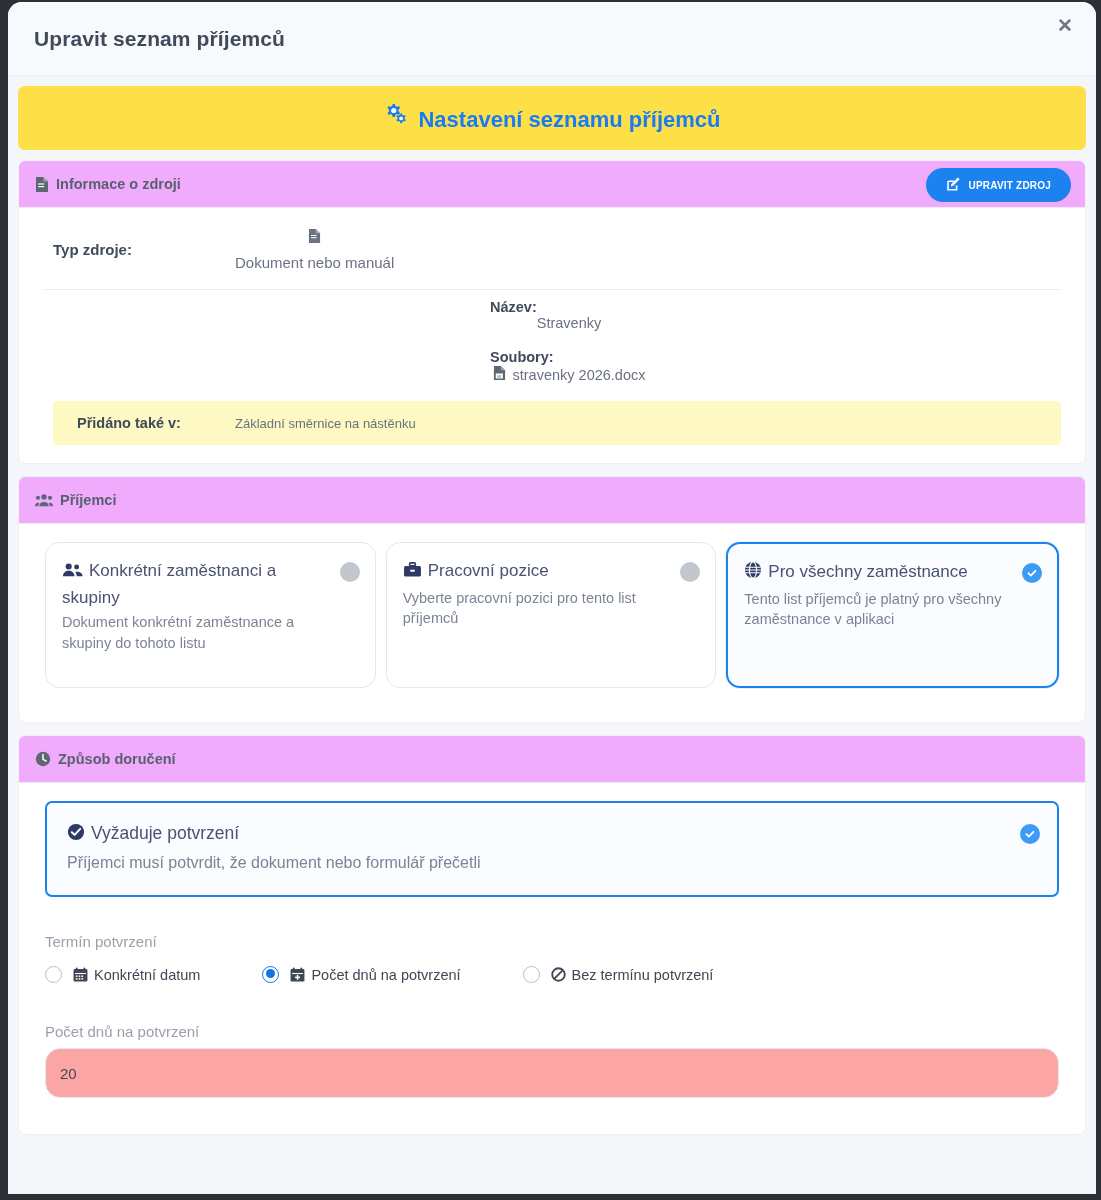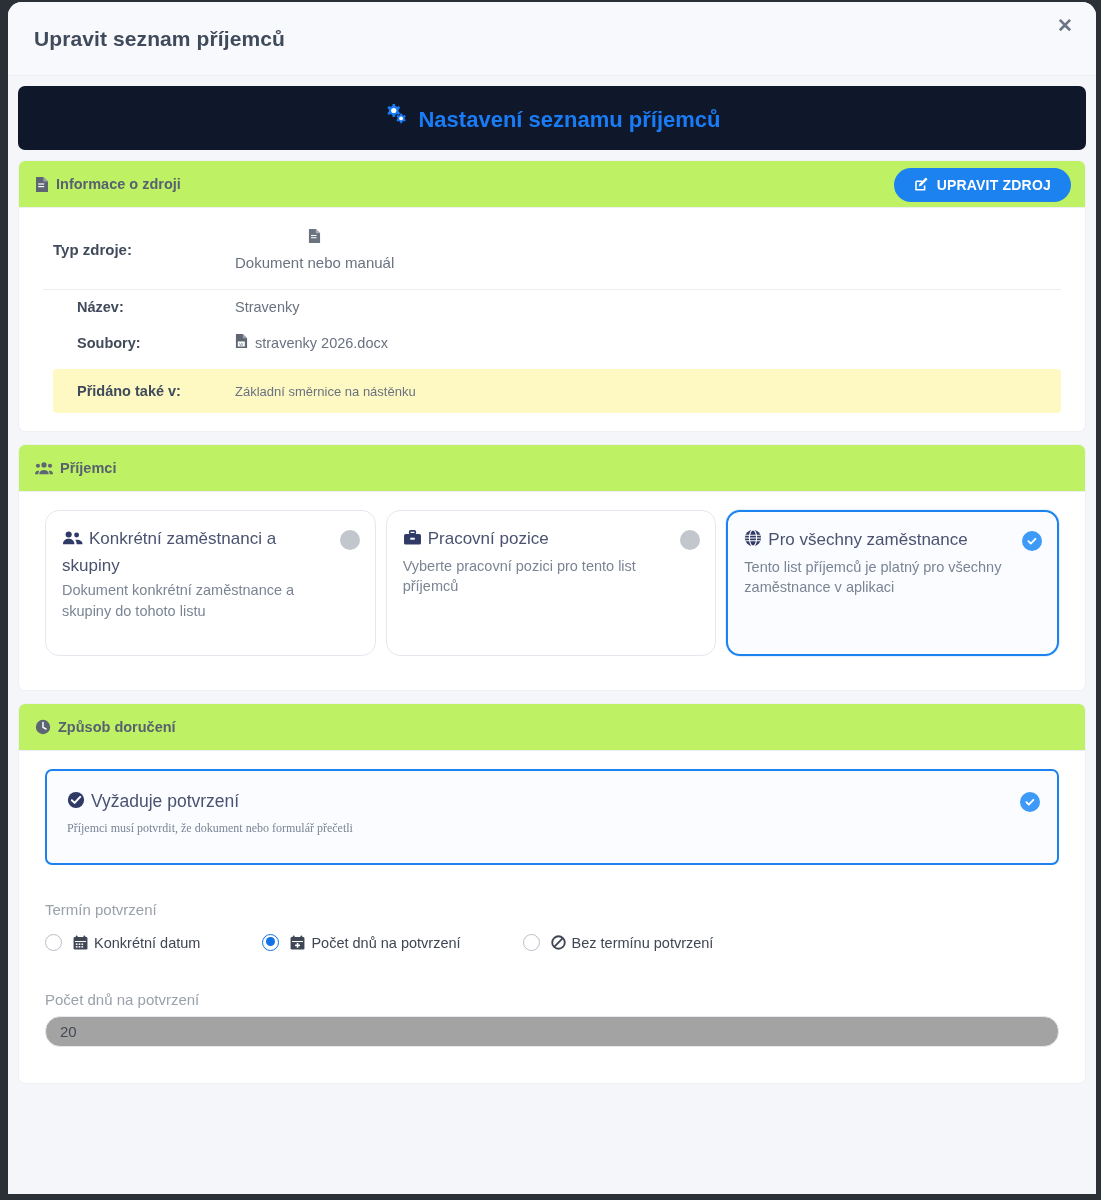--- a/index.html
+++ b/index.html
@@ -54,21 +54,21 @@
 
   
   .modal-body {
     flex: 1 1 auto;
     background: #f4f6fa;
     padding: 10px 10px 0 10px;
     overflow: hidden;
   }
 
   .banner {
-    background: #0f172a;
+    background: #fde047;
     border-radius: 7px;
     height: 64px;
     display: flex; align-items: center; justify-content: center;
     margin-bottom: 10px;
   }
   .banner-text {
     color: #1a7cf5;
     font-size: 22px;
     font-weight: 700;
   }
@@ -81,39 +81,39 @@
     margin-bottom: 12px;
     overflow: hidden;
     border: 1px solid #eef0f4;
   }
   .panel-head {
     height: 47px;
     display: flex;
     align-items: center;
     padding: 0 16px;
     border-bottom: 1px solid #eceef3;
-    background: #bef264;
+    background: #f0abfc;
     position: relative;
   }
   .panel-head .ph-icon { margin-right: 7px; display:inline-flex; align-items:center; }
   .panel-head .ph-label {
     font-size: 14.5px;
     font-weight: 700;
     color: #58616f;
   }
   .btn-primary {
     position: absolute;
     right: 14px; top: 7px;
     height: 34px;
     background: #1b82f0;
     color: #fff;
     border: none;
     border-radius: 17px;
     padding: 0 20px;
-    font-size: 14px;
+    font-size: 10px;
     font-weight: 700;
     letter-spacing: .2px;
     display: flex; align-items: center; gap: 7px;
     cursor: pointer;
     font-family: "Liberation Sans", sans-serif;
   }
 
   .panel-body { padding: 14px 24px 18px 24px; }
 
   
@@ -131,20 +131,21 @@
   }
   .row-type .val {
     font-size: 15px;
     color: #6a7280;
     display: flex; align-items: center; gap: 7px; flex-direction: column;
   }
   .row-detail {
     display: flex;
     align-items: center;
     padding: 9px 0 9px 34px;
+    flex-direction: column;
   }
   .row-detail .lbl {
     width: 158px;
     font-size: 14.5px;
     font-weight: 700;
     color: #3f4a5a;
   }
   .row-detail .val {
     font-size: 14.5px;
     color: #6a7280;
@@ -231,21 +232,21 @@
     border-radius: 7px;
     padding: 18px 16px 16px 20px;
     position: relative;
     cursor: pointer;
   }
   .card2.selected {
     border: 2px solid #1b82f0;
     background: #fafcff;
   }
   .card2 .card-title { font-size: 17.5px; }
-  .card2 .card-desc { font-size: 12px; margin-top: 4px; font-family: Liberation Serif, serif; }
+  .card2 .card-desc { font-size: 16px; margin-top: 4px; }
   .card2 .bullet { top: 21px; right: 17px; }
 
   
   .field-label {
     font-size: 15px;
     color: #9aa1ab;
     padding: 36px 0 0 26px;
   }
   .radio-row {
     display: flex;
@@ -286,24 +287,24 @@
 
   
   .input-block { padding: 40px 26px 0 26px; }
   .input-label {
     font-size: 15px;
     color: #9aa1ab;
     margin-bottom: 8px;
   }
   .text-input {
     width: 100%;
-    height: 31px;
+    height: 50px;
     border: 1px solid #e6e8ed;
     border-radius: 15px;
-    background: #a3a3a3;
+    background: #fca5a5;
     padding: 0 14px;
     font-size: 15px;
     color: #434a56;
     font-family: "Liberation Sans", sans-serif;
     outline: none;
   }
   .bottom-pad { height: 36px; }
 </style>
 </head>
 <body>

